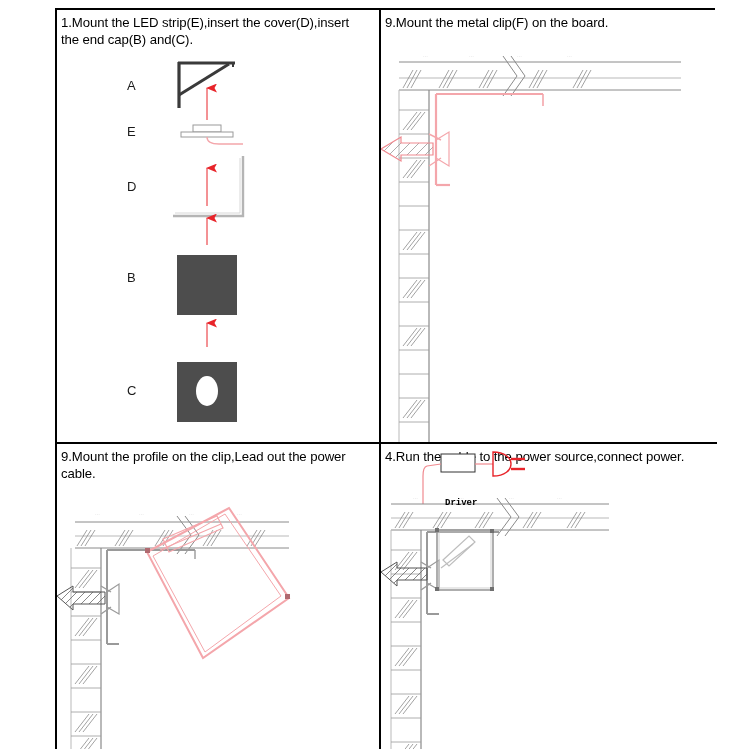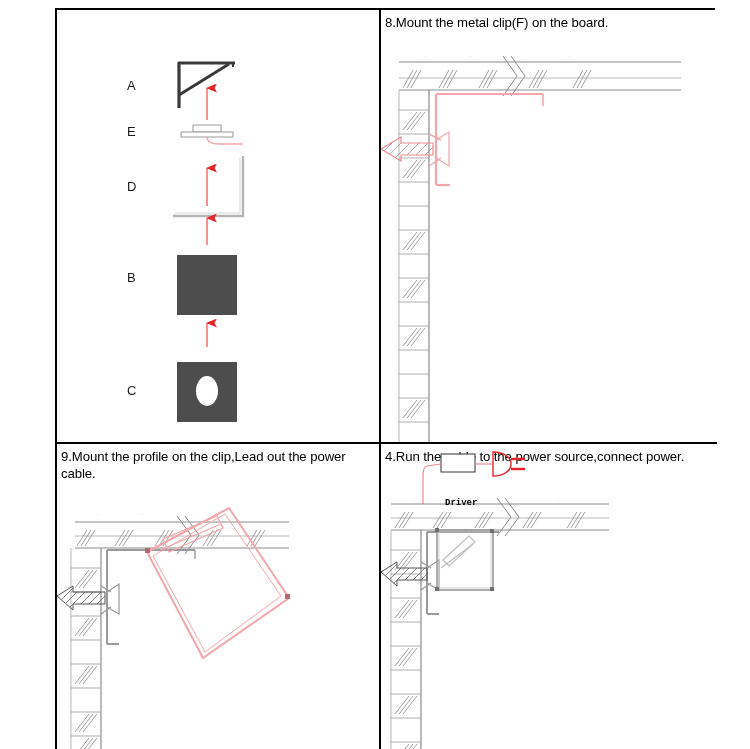--- a/index.html
+++ b/index.html
@@ -70,20 +70,21 @@
 </style>
 </head>
 <body>
 
 <div id="sheet">
 
   <div class="col-div"></div>
   <div class="row-div"></div>
 
   <div class="cell c1">
+    <div class="caption">1.Mount the LED strip(E),insert the cover(D),insert the end cap(B) and(C).</div>
 
     <div class="stage">
       <svg width="322" height="432" viewBox="0 0 322 432">
         <defs>
           <marker id="ar1" markerWidth="9" markerHeight="11" refX="4.5" refY="1" orient="auto">
             <polygon points="4.5,0 9,11 4.5,8.5 0,11" fill="#e8242a"></polygon>
           </marker>
         </defs>
 
         <g>
@@ -132,21 +133,21 @@
     </div>
 
     <div class="lbl" style="left:70px;  top:68px;">A</div>
     <div class="lbl" style="left:70px;  top:114px;">E</div>
     <div class="lbl" style="left:70px;  top:169px;">D</div>
     <div class="lbl" style="left:70px;  top:260px;">B</div>
     <div class="lbl" style="left:70px;  top:373px;">C</div>
   </div>
 
   <div class="cell c2">
-    <div class="caption">8.Mount the metal clip(F) on the board.</div>
+    <div class="caption">9.Mount the metal clip(F) on the board.</div>
 
     <div class="stage">
       <svg width="336" height="432" viewBox="0 0 336 432">
         <defs>
           <pattern id="hatchA" width="9" height="9" patternUnits="userSpaceOnUse">
             <path d="M0,9 L9,0" stroke="#8a8a8a" stroke-width="0.7"></path>
           </pattern>
         </defs>
 
         <g>

